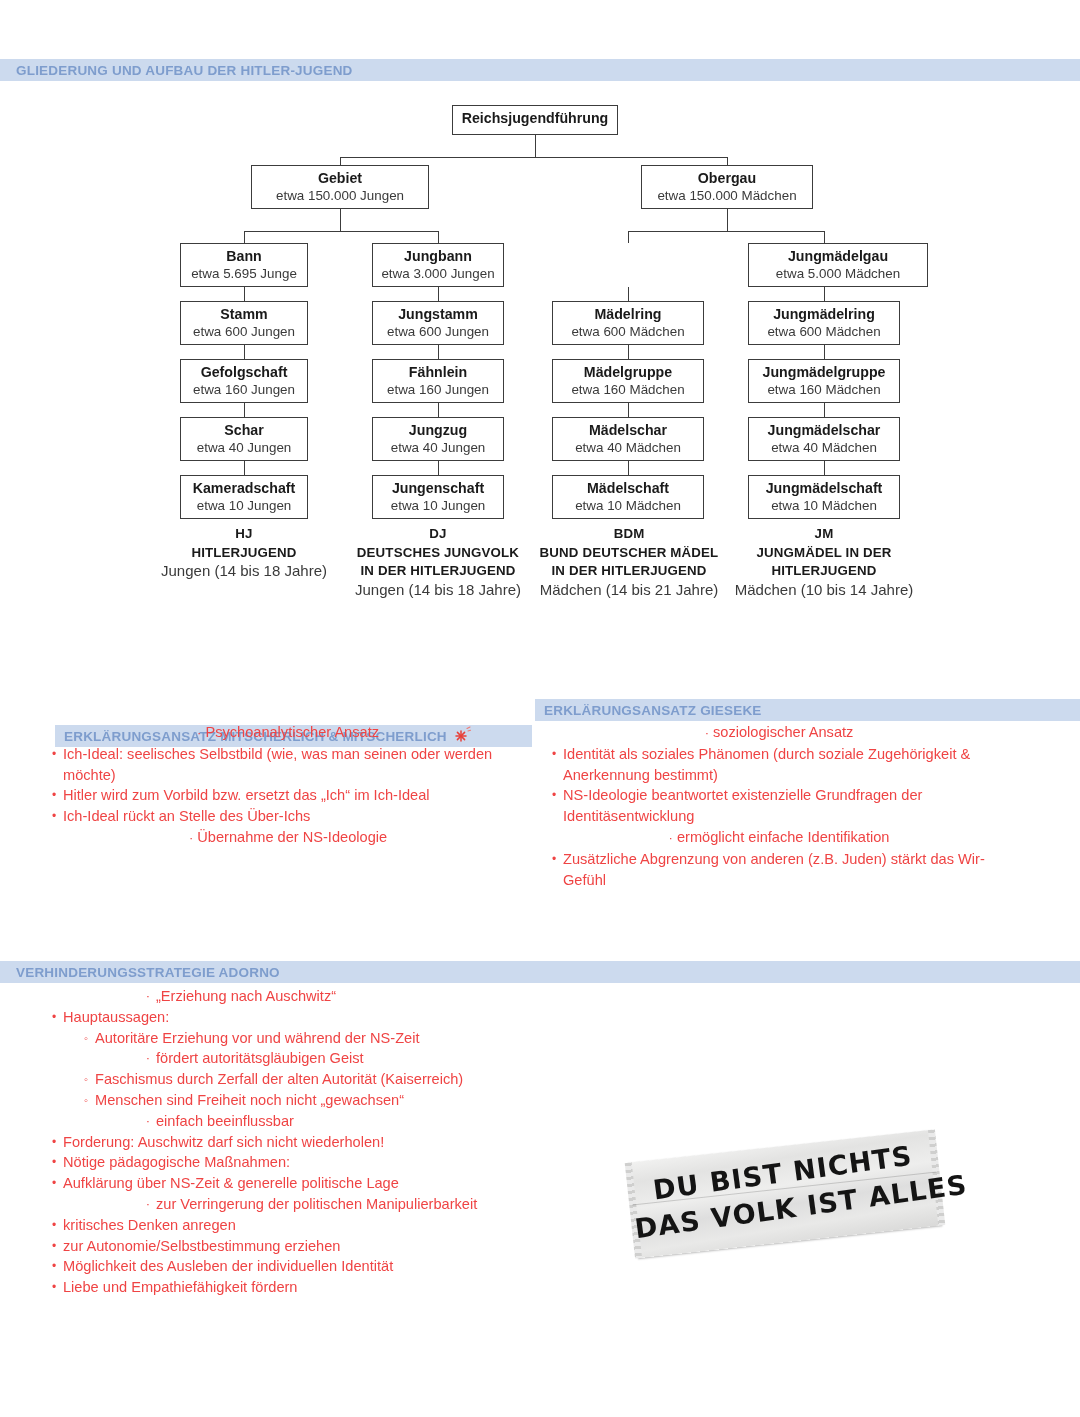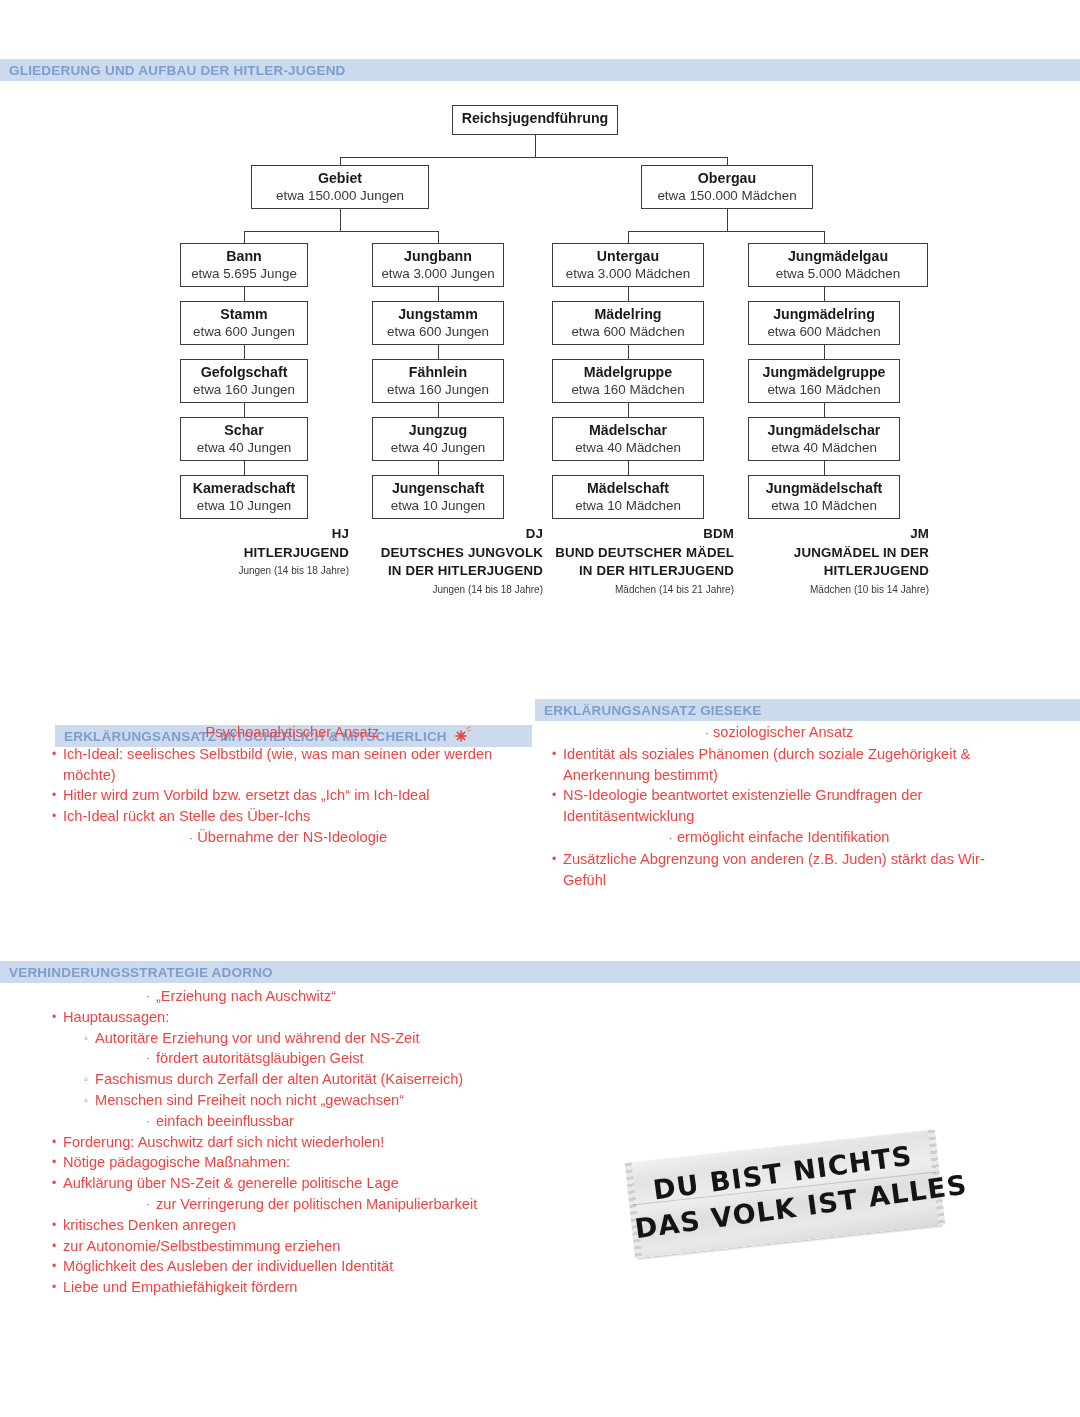--- a/index.html
+++ b/index.html
@@ -22,21 +22,21 @@
     background: #ccdaee;
     height: 22px;
     display: flex;
     align-items: center;
   }
   .bar .bar-label {
     font-size: 13.5px;
     font-weight: bold;
     letter-spacing: .2px;
     color: #7e9dcd;
-    padding-left: 9px;
+    padding-left: 16px;
     white-space: nowrap;
   }
   .bar.full { left: 0; right: 0; width: 1080px; }
 
   
   .sparkle {
     display: inline-block;
     position: relative;
     width: 20px;
     height: 18px;
@@ -74,32 +74,32 @@
     color: #3a3a3a;
     white-space: nowrap;
   }
   .ln { position: absolute; background: #3c3c3c; }
   .ln.v { width: 1.4px; }
   .ln.h { height: 1.4px; }
 
   
   .cap {
     position: absolute;
-    text-align: right;
+    text-align: center;
     line-height: 18.5px;
   }
   .cap .abbr, .cap .full2 {
     font-size: 13.3px;
     font-weight: bold;
     letter-spacing: .15px;
     color: #1a1a1a;
     white-space: nowrap;
   }
   .cap .age {
-    font-size: 10px;
+    font-size: 15px;
     font-weight: normal;
     color: #3a3a3a;
     white-space: nowrap;
   }
 
   
   .txtcol {
     position: absolute;
     font-size: 14.6px;
     line-height: 20.8px;
@@ -260,24 +260,20 @@
     <div class="ln v" style="left: 438px; top: 366px; height: 14px;"></div>
     <div class="node" style="left: 372px; top: 380px; width: 132px; height: 44px;">
       <div class="t">Jungenschaft</div>
       <div class="s">etwa 10 Jungen</div>
     </div>
     <div class="cap" style="left: 333px; top: 430px; width: 210px;">
       <div class="abbr">DJ</div>
       <div class="full2">DEUTSCHES JUNGVOLK</div>
       <div class="full2">IN DER HITLERJUGEND</div>
       <div class="age">Jungen (14 bis 18 Jahre)</div>
-    </div>
-    <div class="node" style="left: 552px; top: 148px; width: 152px; height: 44px;">
-      <div class="t">Untergau</div>
-      <div class="s">etwa 3.000 Mädchen</div>
     </div>
     <div class="ln v" style="left: 628px; top: 192px; height: 14px;"></div>
     <div class="node" style="left: 552px; top: 206px; width: 152px; height: 44px;">
       <div class="t">Mädelring</div>
       <div class="s">etwa 600 Mädchen</div>
     </div>
     <div class="ln v" style="left: 628px; top: 250px; height: 14px;"></div>
     <div class="node" style="left: 552px; top: 264px; width: 152px; height: 44px;">
       <div class="t">Mädelgruppe</div>
       <div class="s">etwa 160 Mädchen</div>

